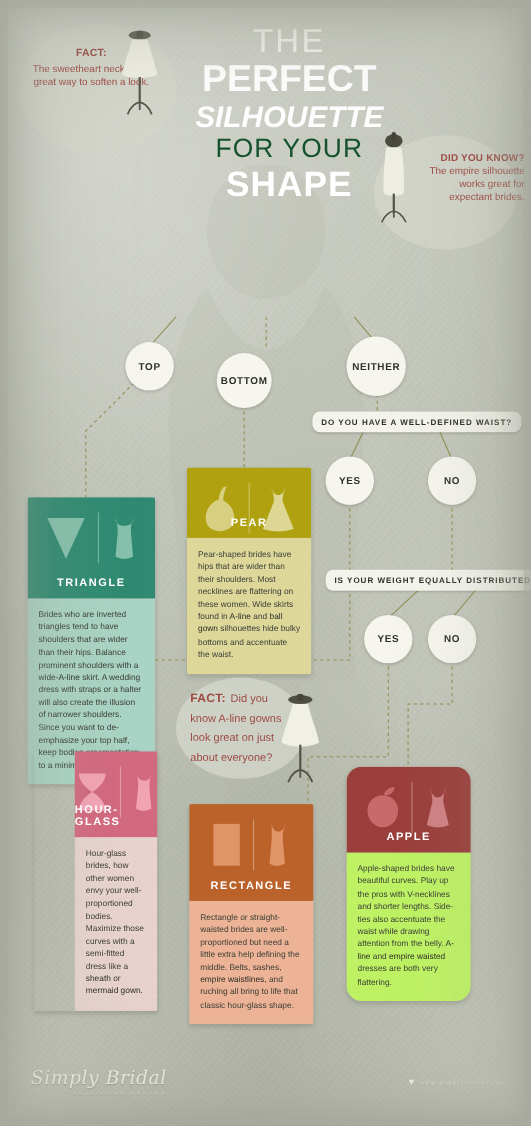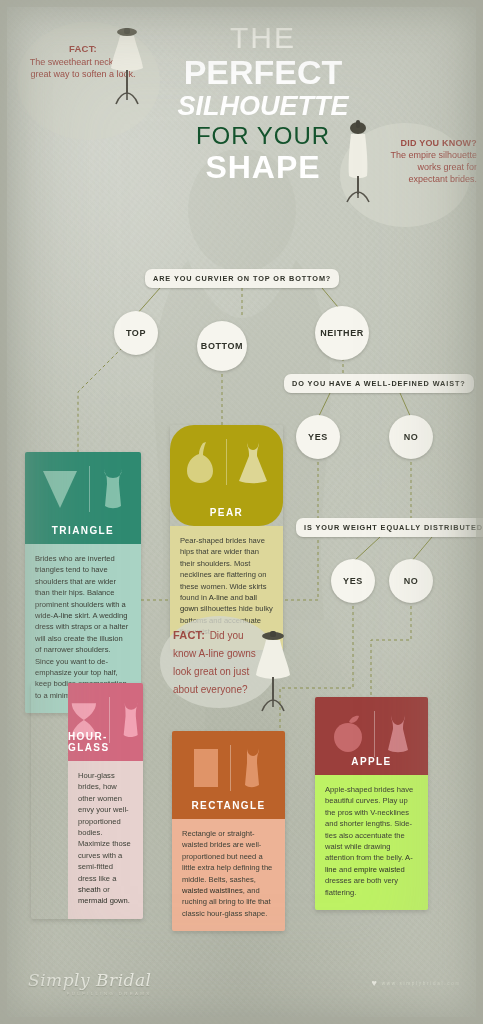--- a/index.html
+++ b/index.html
@@ -83,32 +83,32 @@
   .card .label{font-size:10px;font-weight:bold;letter-spacing:1.4px;color:#fff;padding-bottom:8px;position:relative;z-index:2;}
   .card .body{font-size:7.6px;line-height:11.4px;color:#3c3f36;padding:9px 10px 12px 10px;}
   .card .body b{font-weight:normal;color:#2c2f27;margin-top:20px;}
 
   
   #card-triangle{left:25px;top:452px;width:116px;}
   #card-triangle .head{height:92px;background:#2f8a71;}
   #card-triangle .body{background:#a9d3c4;min-height:136px;}
 
   #card-pear{left:170px;top:425px;width:113px;}
-  #card-pear .head{height:101px;background:#b0a110;border-radius:24px;}
+  #card-pear .head{height:64px;background:#b0a110;}
   #card-pear .body{background:#ddd79a;min-height:110px;}
 
   #card-hourglass{left:31px;top:683px;width:112px;padding-left:37px;}
   #card-hourglass .head{height:78px;background:#d2697f;}
   #card-hourglass .body{background:#e7d2cf;min-height:85px;}
 
   #card-rectangle{left:172px;top:731px;width:113px;}
   #card-rectangle .head{height:88px;background:#bb622a;}
   #card-rectangle .body{background:#edb396;min-height:99px;}
 
-  #card-apple{left:315px;top:697px;width:113px;}
+  #card-apple{left:315px;top:697px;width:113px;border-radius:14px;}
   #card-apple .head{height:78px;background:#9b3f3c;}
   #card-apple .body{background:#bef264;min-height:102px;}
 
   
   .bub-mid{left:160px;top:616px;width:118px;height:92px;}
   .fact-mid{position:absolute;left:173px;top:625px;width:96px;text-align:left;}
   .fact-mid .fact-title{font-size:11px;}
   .fact-mid .fact-body{font-size:10px;line-height:13.5px;}
 
   
@@ -210,21 +210,20 @@
 
       <path d="M380 537 L353 562"></path>
       <path d="M432 537 L411 562"></path>
 
       <path d="M353 600 L353 688 L280 688 L280 731" stroke-dasharray="3 3"></path>
 
       <path d="M411 600 L411 640 L371 640 L371 697" stroke-dasharray="3 3"></path>
     </g>
   </svg>
 
-  <div class="qpill" id="q1" style="left:145px;top:269px;">ARE YOU CURVIER ON TOP OR BOTTOM?</div>
   <div class="qpill" id="q2" style="left:284px;top:374px;">DO YOU HAVE A WELL-DEFINED WAIST?</div>
   <div class="qpill" id="q3" style="left:296px;top:518px;">IS YOUR WEIGHT EQUALLY DISTRIBUTED?</div>
 
   <div class="circ" style="left:114px;top:311px;width:44px;height:44px;">TOP</div>
   <div class="circ" style="left:197px;top:321px;width:50px;height:50px;">BOTTOM</div>
   <div class="circ" style="left:315px;top:306px;width:54px;height:54px;">NEITHER</div>
 
   <div class="circ" style="left:296px;top:415px;width:44px;height:44px;">YES</div>
   <div class="circ" style="left:389px;top:415px;width:44px;height:44px;">NO</div>
 
@@ -285,21 +284,21 @@
         <svg width="30" height="44" viewBox="0 0 30 44">
           <rect x="3" y="3" width="24" height="38" fill="#e09468"></rect>
         </svg>
         <span class="divider"></span>
         <svg width="26" height="44" viewBox="0 0 26 44">
           <path d="M7 2 C7 7 10 10 13 10 C16 10 19 7 19 2 L19 5 C17 9 17 13 17 17 L19 39 C14 42 9 42 5 39 L7 17 C7 13 7 9 7 5 Z" fill="#e09468"></path>
         </svg>
       </div>
       <div class="label">RECTANGLE</div>
     </div>
-    <div class="body">Rectangle or straight-waisted brides are well-proportioned but need a little extra help defining the middle. Belts, sashes, <b>waisted waistlines</b>, and ruching all bring to life that classic hour-glass shape.</div>
+    <div class="body">Rectangle or straight-waisted brides are well-proportioned but need a little extra help defining the middle. Belts, sashes, <b>empire waistlines</b>, and ruching all bring to life that classic hour-glass shape.</div>
   </div>
 
   <div class="card" id="card-apple">
     <div class="head">
       <div class="glyphs">
         <svg width="34" height="40" viewBox="0 0 34 40">
           <path d="M18 8 C20 3 25 1 28 2 C27 6 24 9 20 9" fill="#c66a6b"></path>
           <path d="M17 9 C9 9 3 15 3 23 C3 31 9 38 17 38 C25 38 31 31 31 23 C31 15 25 9 17 9 Z" fill="#c66a6b"></path>
         </svg>
         <span class="divider"></span>

